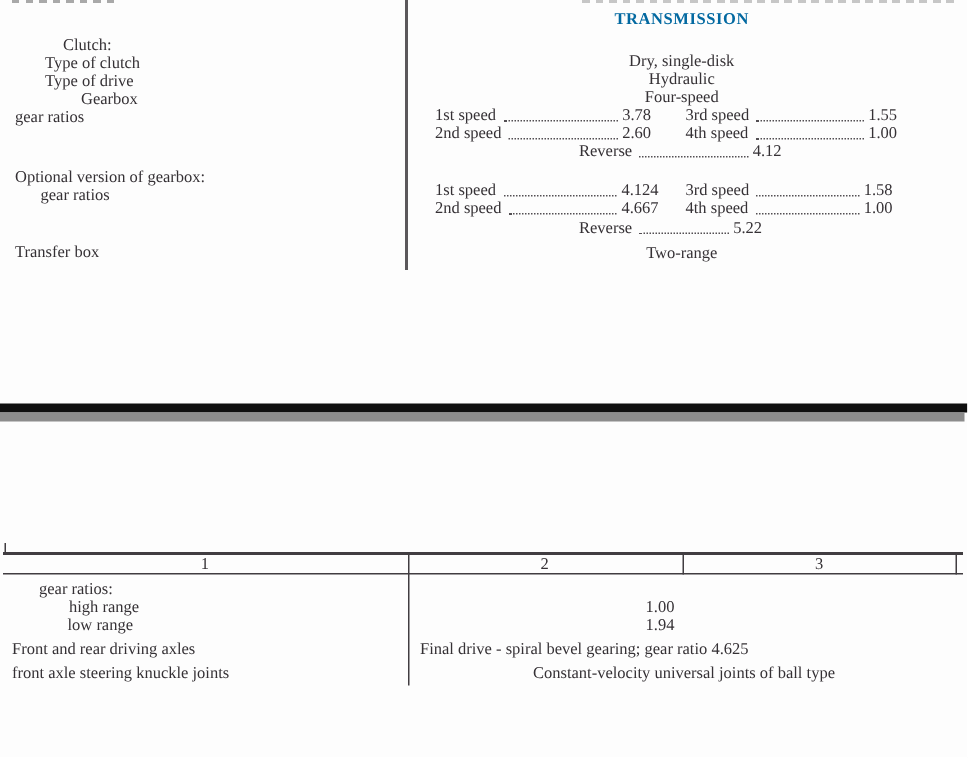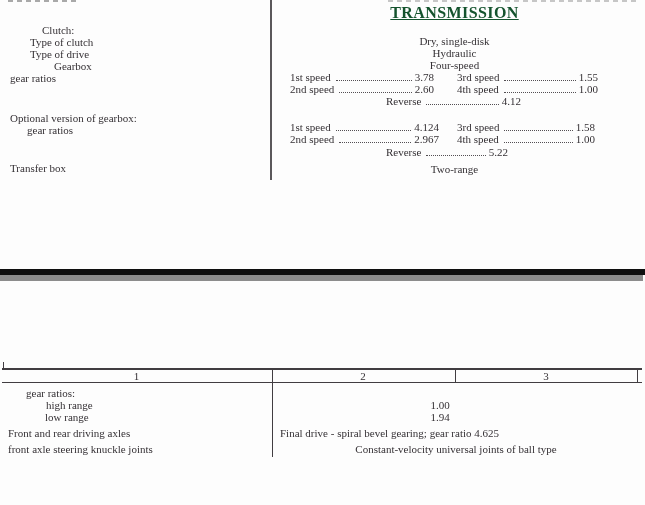--- a/index.html
+++ b/index.html
@@ -28,21 +28,21 @@
   .ll-type-clutch{left:30px;top:36px;}
   .ll-type-drive{left:30px;top:48px;}
   .ll-gearbox{left:10px;top:60px;padding-left:44px;}
   .ll-gear-ratios{left:10px;top:72px;}
   .ll-optional{left:10px;top:112px;}
   .ll-opt-ratios{left:27px;top:124px;}
   .ll-transfer{left:10px;top:162px;}
 
   
   .rc-center{position:absolute;left:277px;width:355px;text-align:center;line-height:12px;}
-  .rc-title{top:7px;font-weight:bold;font-size:16px;letter-spacing:.4px;color:#14532d;text-decoration:underline;}
+  .rc-title{top:7px;font-weight:bold;font-size:11px;letter-spacing:.4px;color:#0369a1;}
   .rc-dry{top:35px;}
   .rc-hyd{top:47px;}
   .rc-four{top:59px;}
   .rc-two{top:163px;}
 
   
   .ratio{position:absolute;display:flex;align-items:flex-end;height:12px;line-height:12px;}
   .ratio .dots{flex:1;border-bottom:1.5px dotted #534f53;margin:0 3px 2px 5px;min-width:8px;}
   .b1-l1{left:290px;top:71px;width:144px;}
   .b1-r1{left:457px;top:71px;width:141px;}
@@ -143,21 +143,21 @@
     <span class="val">4.124</span>
   </div>
   <div class="ratio b2-r1">
     <span class="lab">3rd speed</span>
     <span class="dots"></span>
     <span class="val">1.58</span>
   </div>
   <div class="ratio b2-l2">
     <span class="lab">2nd speed</span>
     <span class="dots"></span>
-    <span class="val">2.967</span>
+    <span class="val">4.667</span>
   </div>
   <div class="ratio b2-r2">
     <span class="lab">4th speed</span>
     <span class="dots"></span>
     <span class="val">1.00</span>
   </div>
   <div class="ratio rev2">
     <span class="lab">Reverse</span>
     <span class="dots"></span>
     <span class="val">5.22</span>

